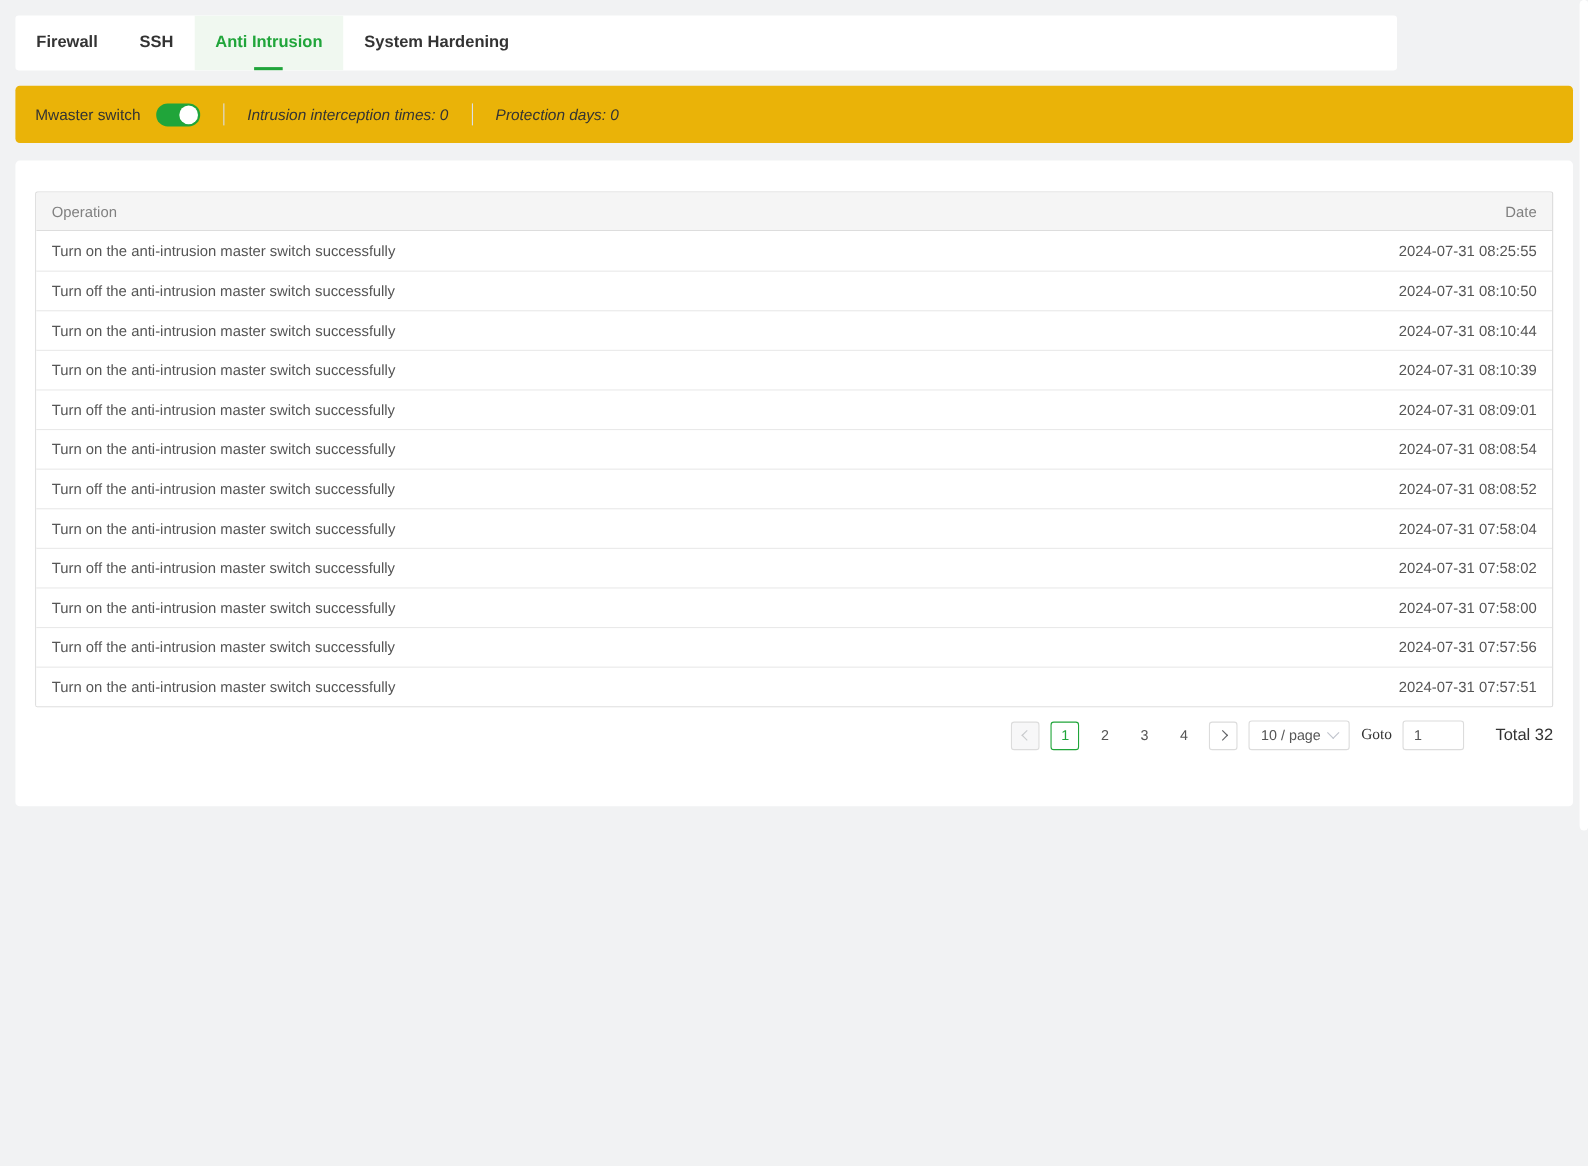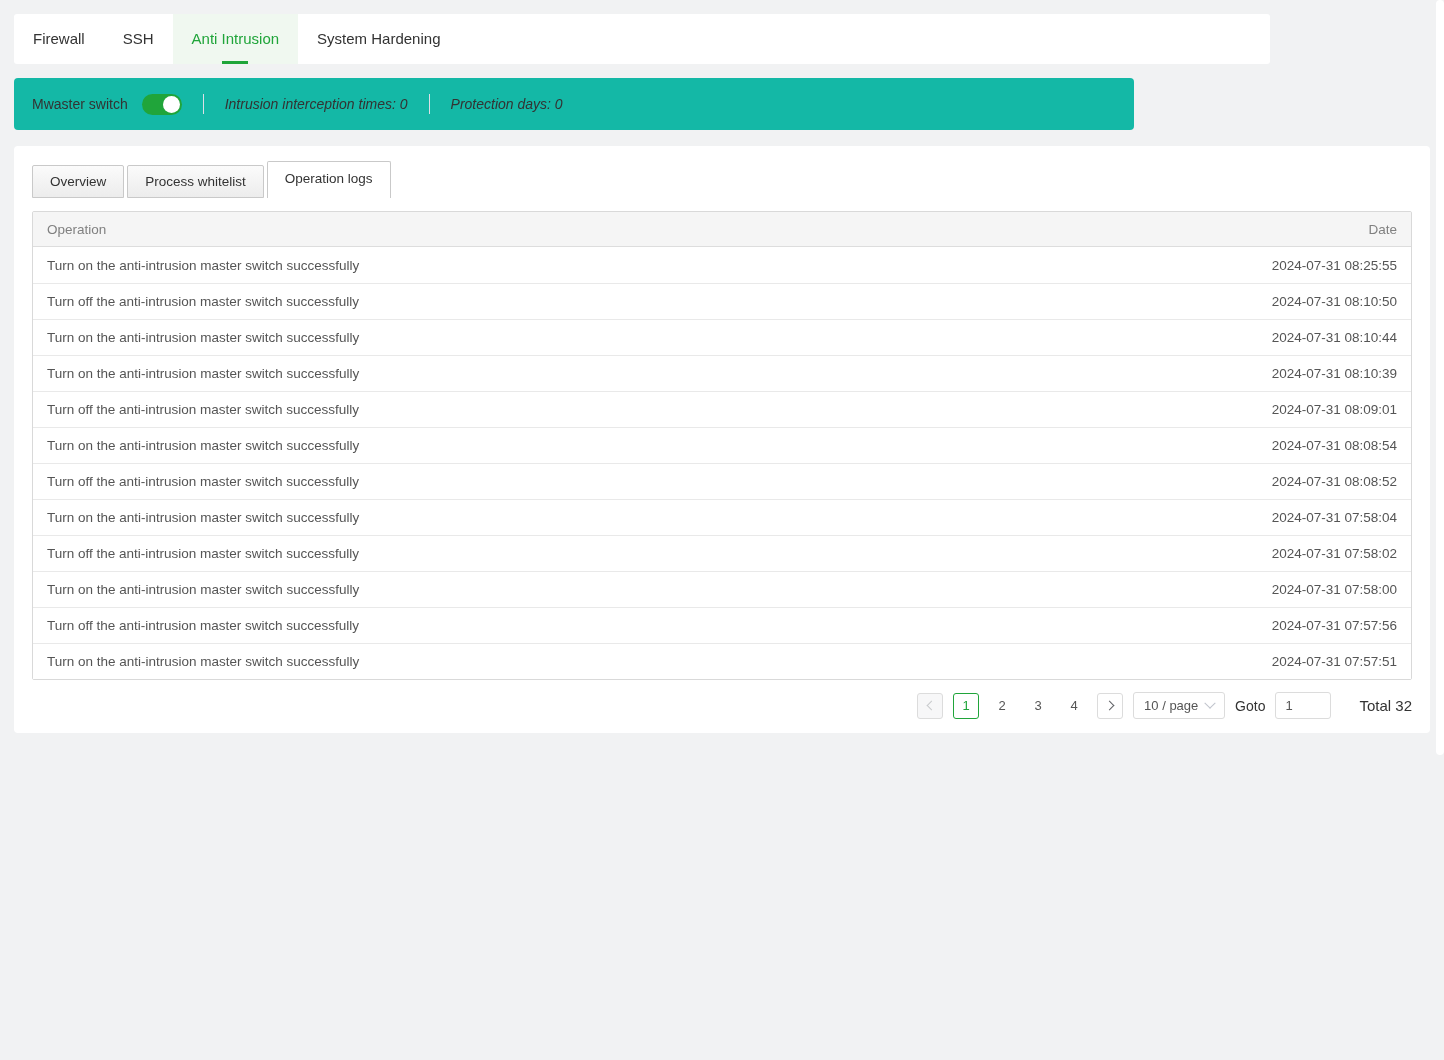--- a/index.html
+++ b/index.html
@@ -4,35 +4,35 @@
 <style>
   * { margin:0; padding:0; box-sizing:border-box; }
   html,body { background:#f1f2f3; }
   .viewport {
     position:relative; width:1444px; height:1060px; overflow:hidden;
     background:#f1f2f3; font-family:"Liberation Sans", sans-serif;
   }
   
   .topbar {
     position:absolute; left:14px; top:14px; width:1256px; height:50px;
-    background:#fff; border-radius:3px; display:flex; align-items:stretch; overflow:hidden;
+    background:#fff; border-radius:3px; display:flex; align-items:stretch; overflow:hidden;font-weight:bold;
   }
   .toptab {
     padding:0 19px; line-height:50px; font-size:15px; color:#333;
     cursor:pointer; position:relative; white-space:nowrap;
   }
   .toptab.active { background:#f0f8f0; color:var(--accent,#20a53a); }
   .toptab.active::after {
     content:""; position:absolute; left:50%; transform:translateX(-50%);
     bottom:0; width:26px; height:3px; background:var(--accent,#20a53a);
   }
   
   .statusbar {
-    position:absolute; left:14px; top:78px; width:1120px; height:52px;
-    background:#14b8a6; border-radius:4px; display:flex; align-items:center; padding:0 18px;
+    position:absolute; left:14px; top:78px; width:1416px; height:52px;
+    background:#eab308; border-radius:4px; display:flex; align-items:center; padding:0 18px;
   }
   .switch-group { display:flex; align-items:center; gap:14px; }
   .switch-label { font-size:14px; color:#333; }
   .toggle {
     position:relative; width:40px; height:21px; border-radius:11px;
     background:#c0ccd6; cursor:pointer; flex:0 0 auto;
   }
   .toggle.on { background:var(--accent,#20a53a); }
   .toggle .knob {
     position:absolute; top:2px; left:2px; width:17px; height:17px;
@@ -96,21 +96,21 @@
     border-right:1.6px solid currentColor; border-bottom:1.6px solid currentColor;
   }
   .chev.left  { transform:rotate(135deg); margin-left:2px; }
   .chev.right { transform:rotate(-45deg); margin-right:2px; }
   .chev.down  { width:8px; height:8px; border-width:1.4px; transform:rotate(45deg) translate(-2px,-2px); color:#c0c4cc; }
   .psize {
     width:92px; height:27px; border:1px solid #dcdcdc; border-radius:3px;
     display:flex; align-items:center; justify-content:space-between;
     padding:0 10px; font-size:13px; color:#555; cursor:pointer; background:#fff;
   }
-  .goto-label { font-size:14px; color:#333; }
+  .goto-label { font-size:14px; color:#333;font-family:Liberation Serif, serif; }
   .goto-input {
     width:56px; height:27px; border:1px solid #dcdcdc; border-radius:3px;
     padding:0 9px; font-size:13px; color:#555; font-family:inherit; outline:none; background:#fff;
   }
   .total { font-size:15px; color:#333; margin-left:18px; white-space:nowrap; }
   
   .scroll-track {
     position:absolute; right:0; top:0; width:8px; height:755px;
     background:#fff; border-radius:4px;
   }
@@ -149,34 +149,20 @@
     <div class="stats">
 
         <div class="stat">Intrusion interception times: 0</div>
 
         <div class="stat">Protection days: 0</div>
       </div>
   </section>
 
   <section class="panel">
 
-    <div class="ptabs">
-
-        <button class="ptab">
-          <span>Overview</span>
-        </button>
-
-        <button class="ptab">
-          <span>Process whitelist</span>
-        </button>
-
-        <button class="ptab active">
-          <span>Operation logs</span>
-        </button>
-      </div>
 
     <div class="table">
       <div class="thead">
         <span>Operation</span>
         <span>Date</span>
       </div>
       <div class="tbody">
 
           <div class="tr">
             <span class="td-op">Turn on the anti-intrusion master switch successfully</span>

